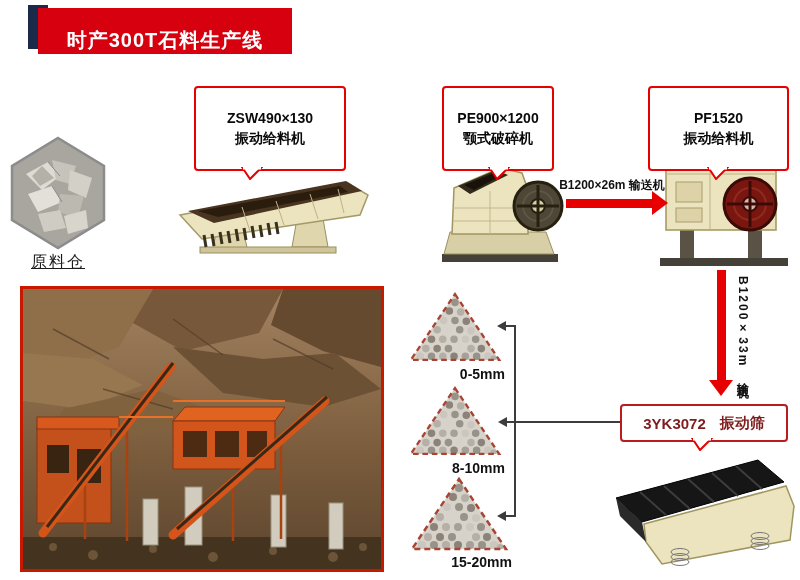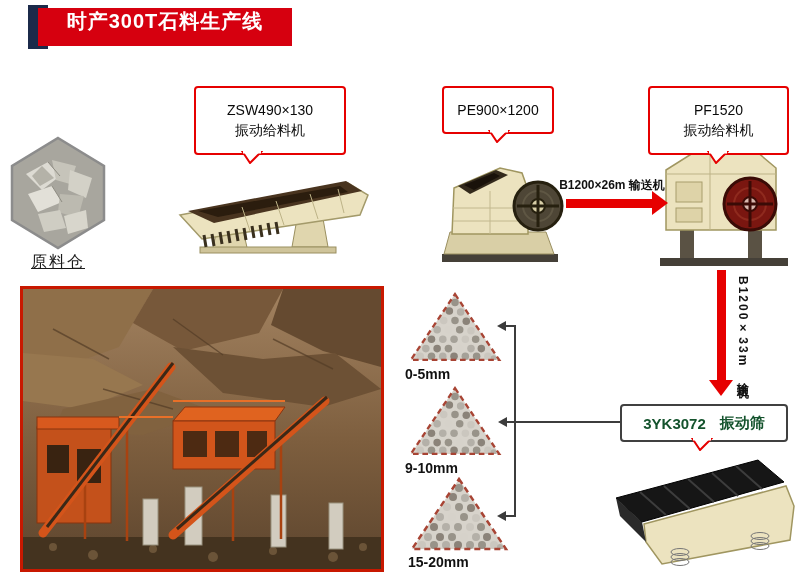--- a/index.html
+++ b/index.html
@@ -1,25 +1,25 @@
 <!DOCTYPE html>
 <html><head>
 <meta charset="utf-8">
 <style>
   * { margin:0; padding:0; box-sizing:border-box; }
   body { font-family:"Liberation Sans","DejaVu Sans",sans-serif; background:#fff; }
   #canvas { position:relative; width:800px; height:580px; background:#fff; overflow:hidden; }
 
   .banner-navy { position:absolute; left:28px; top:5px; width:20px; height:44px; background:#1b2a4a; }
-  .banner { position:absolute; left:38px; top:8px; width:254px; height:38px; background:#d6000f;
-            display:flex; align-items:flex-start; justify-content:center; color:#fff;
+  .banner { position:absolute; left:38px; top:8px; width:254px; height:46px; background:#d6000f;
+            display:flex; align-items:flex-end; justify-content:center; color:#fff;
             font-size:20px; font-weight:bold; letter-spacing:1px; z-index:3; }
 
   .callout { position:absolute; background:#fff; border:2px solid #e60000; border-radius:4px;
-             text-align:center; padding:12px 6px; font-weight:normal; font-size:14px; line-height:1.45;
+             text-align:center; padding:20px 6px; font-weight:bold; font-size:14px; line-height:1.45;
              color:#0a0a0a; z-index:6; }
   .co-ptr { position:absolute; top:100%; margin-top:-2px; z-index:7; }
 
   .machine { position:absolute; z-index:2; }
 
   .hex-label { position:absolute; left:8px; top:252px; width:100px; text-align:center;
                font-size:16px; color:#1a1a1a; letter-spacing:2px;text-decoration:underline; }
 
   .conv-label-h { position:absolute; left:552px; top:177px; width:120px; text-align:center;
                   font-size:12px; font-weight:bold; color:#111; }
@@ -29,31 +29,31 @@
 
   .red-shaft { position:absolute; background:#e60000; z-index:4; }
   .red-head-right { position:absolute; width:0; height:0; z-index:4;
                     border-top:12px solid transparent; border-bottom:12px solid transparent;
                     border-left:16px solid #e60000; }
   .red-head-down { position:absolute; width:0; height:0; z-index:4;
                    border-left:12px solid transparent; border-right:12px solid transparent;
                    border-top:16px solid #e60000; }
 
   .pile { position:absolute; z-index:2; }
-  .pile-label { position:absolute; font-weight:bold; font-size:14px; color:#111; text-align:left; }
+  .pile-label { position:absolute; font-weight:bold; font-size:14px; color:#111; text-align:right; }
 
   .cline { position:absolute; background:#3c3c3c; z-index:1; }
   .c-arrow-left { position:absolute; width:0; height:0; z-index:1;
                   border-top:5px solid transparent; border-bottom:5px solid transparent;
                   border-right:9px solid #3c3c3c; }
 
   .screen-box { position:absolute; left:620px; top:404px; width:168px; height:38px;
-                background:#fff; border:2px solid #404040; border-radius:4px; z-index:6;
+                background:#fff; border:2px solid #b91c1c; border-radius:4px; z-index:6;
                 display:flex; align-items:center; justify-content:center; gap:14px;
-                font-size:15px; font-weight:bold; color:#14532d; }
+                font-size:15px; font-weight:bold; color:#7f1d1d; }
 
   .photo { position:absolute; left:20px; top:286px; width:364px; height:286px;
            border:3px solid #c81800; background:#7a5a3a; z-index:2; }
   .photo svg { display:block; }
 </style>
 </head>
 <body>
 
 <div id="canvas">
 
@@ -215,20 +215,21 @@
     <div>ZSW490×130</div>
     <div>振动给料机</div>
     <svg class="co-ptr" style="left:44px" width="24" height="13">
       <polygon points="2,0 22,0 10,12" fill="#fff" stroke="#e60000" stroke-width="2" stroke-linejoin="round"></polygon>
       <rect x="3" y="0" width="18" height="2.5" fill="#fff"></rect>
     </svg>
   </div>
 
   <div class="callout" style="left:442px;top:86px;width:112px">
     <div>PE900×1200</div>
+    <div>颚式破碎机</div>
     <svg class="co-ptr" style="left:43px" width="24" height="13">
       <polygon points="2,0 22,0 10,12" fill="#fff" stroke="#e60000" stroke-width="2" stroke-linejoin="round"></polygon>
       <rect x="3" y="0" width="18" height="2.5" fill="#fff"></rect>
     </svg>
   </div>
 
   <div class="callout" style="left:648px;top:86px;width:141px">
     <div>PF1520</div>
     <div>振动给料机</div>
     <svg class="co-ptr" style="left:56px" width="24" height="13">
@@ -259,21 +260,21 @@
         <use href="#gravelPile"></use>
       </svg>
   </div>
   <div class="pile-label" style="left:405px;top:366px;width:100px">0-5mm</div>
 
   <div class="pile" style="left:408px;top:385px">
     <svg width="94" height="72" viewBox="0 0 100 76">
         <use href="#gravelPile"></use>
       </svg>
   </div>
-  <div class="pile-label" style="left:405px;top:460px;width:100px">9-10mm</div>
+  <div class="pile-label" style="left:405px;top:460px;width:100px">8-10mm</div>
 
   <div class="pile" style="left:409px;top:476px">
     <svg width="100" height="76" viewBox="0 0 100 76">
         <use href="#gravelPile"></use>
       </svg>
   </div>
   <div class="pile-label" style="left:408px;top:554px;width:104px">15-20mm</div>
 
   <div class="cline" style="left:514px;top:325px;width:2px;height:192px"></div>
   <div class="cline" style="left:506px;top:325px;width:10px;height:2px"></div>

